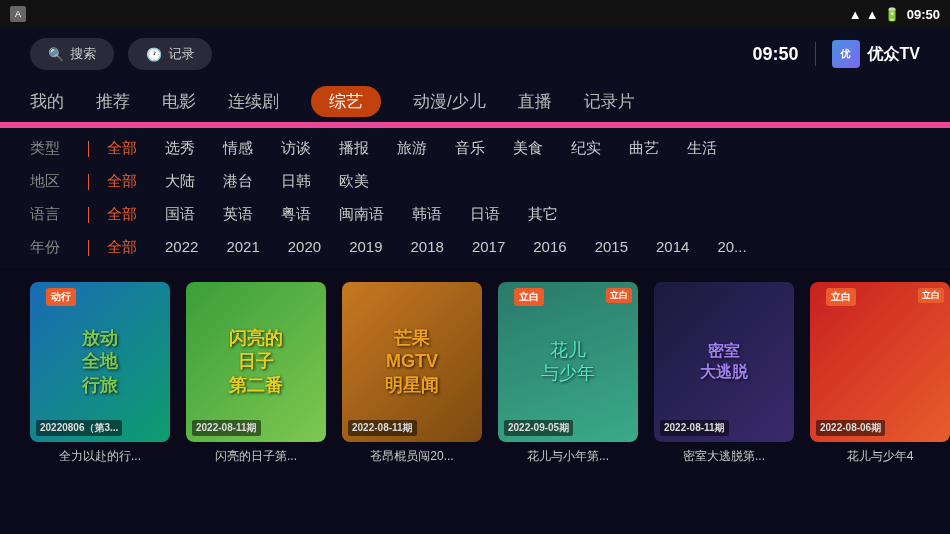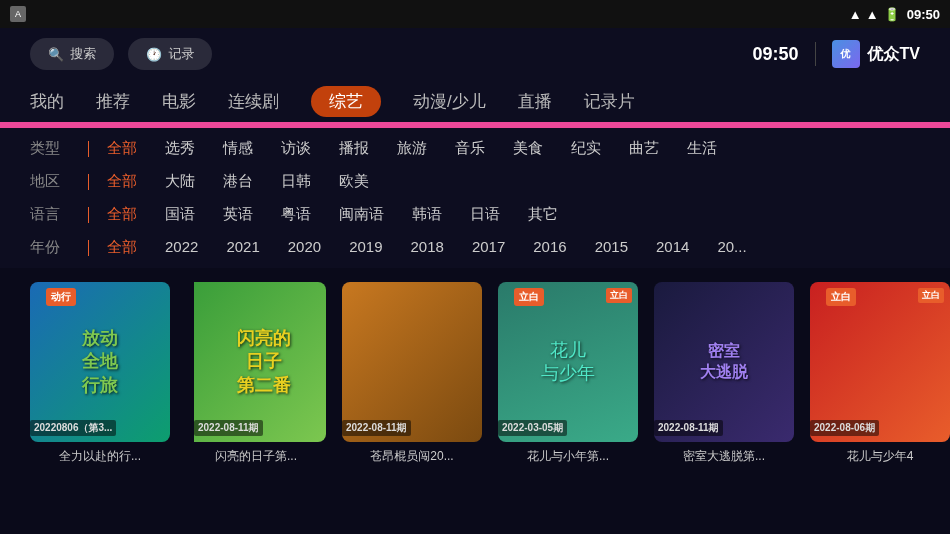--- a/index.html
+++ b/index.html
@@ -190,21 +190,21 @@
       left: 16px;
       background: rgba(0,0,0,0.6);
       color: #fff;
       font-size: 10px;
       padding: 2px 5px;
       border-radius: 3px;
     }
     .card-date {
       position: absolute;
       bottom: 6px;
-      left: 0;
+      left: 6px;
       font-size: 10px;
       color: #ddd;
       background: rgba(0,0,0,0.5);
       padding: 1px 4px;
       border-radius: 2px;
     }
     .card-title {
       font-size: 12px;
       color: #ccc;
       margin-top: 6px;
@@ -373,49 +373,54 @@
             <div>行旅</div>
           </div>
           <span class="card-badge" style="background: rgb(232, 93, 43);">动行</span>
           <span class="card-date">20220806（第3...</span>
         </div>
       </div>
       <div class="card-title">全力以赴的行...</div>
     </div>
     <div class="card">
       <div class="card-thumb">
-        <div class="card-thumb-inner" style="background: linear-gradient(135deg, rgb(58, 158, 58) 0%, rgb(126, 200, 80) 100%); margin-left: 8px;">
+        <div class="card-thumb-inner" style="background: linear-gradient(135deg, rgb(58, 158, 58) 0%, rgb(126, 200, 80) 100%);">
           <div style="text-align: center; font-size: 18px; font-weight: bold; color: rgb(232, 208, 32); line-height: 1.3; padding: 10px; text-shadow: rgba(0, 0, 0, 0.8) 1px 1px 3px;">
             <div>闪亮的</div>
             <div>日子</div>
             <div>第二番</div>
           </div>
           <span class="card-date">2022-08-11期</span>
         </div>
       </div>
       <div class="card-title">闪亮的日子第...</div>
     </div>
     <div class="card">
       <div class="card-thumb">
         <div class="card-thumb-inner" style="background: linear-gradient(135deg, rgb(200, 120, 32) 0%, rgb(123, 74, 16) 100%);">
+          <div style="text-align: center; font-size: 18px; font-weight: bold; color: rgb(240, 160, 32); line-height: 1.3; padding: 10px; text-shadow: rgba(0, 0, 0, 0.8) 1px 1px 3px;">
+            <div>芒果</div>
+            <div>MGTV</div>
+            <div>明星闻</div>
+          </div>
           <span class="card-date">2022-08-11期</span>
         </div>
       </div>
       <div class="card-title">苍昂棍员闯20...</div>
     </div>
     <div class="card">
       <div class="card-thumb">
         <div class="card-thumb-inner" style="background: linear-gradient(160deg, rgb(42, 122, 106) 0%, rgb(58, 170, 136) 100%);">
           <div style="text-align: center; font-size: 18px; font-weight: normal; color: rgb(80, 232, 200); line-height: 1.3; padding: 10px; text-shadow: rgba(0, 0, 0, 0.8) 1px 1px 3px;">
             <div>花儿</div>
             <div>与少年</div>
           </div>
           <span class="card-badge" style="background: rgb(232, 93, 43);">立白</span>
           <span class="brand-badge">立白</span>
-          <span class="card-date">2022-03-05期</span>
+          <span class="card-date">2022-09-05期</span>
         </div>
       </div>
       <div class="card-title">花儿与小年第...</div>
     </div>
     <div class="card">
       <div class="card-thumb">
         <div class="card-thumb-inner" style="background: linear-gradient(135deg, rgb(26, 26, 62) 0%, rgb(58, 42, 110) 100%);">
           <div style="text-align: center; font-size: 16px; font-weight: bold; color: rgb(160, 128, 240); line-height: 1.3; padding: 10px; text-shadow: rgba(0, 0, 0, 0.8) 1px 1px 3px;">
             <div>密室</div>
             <div>大逃脱</div>

